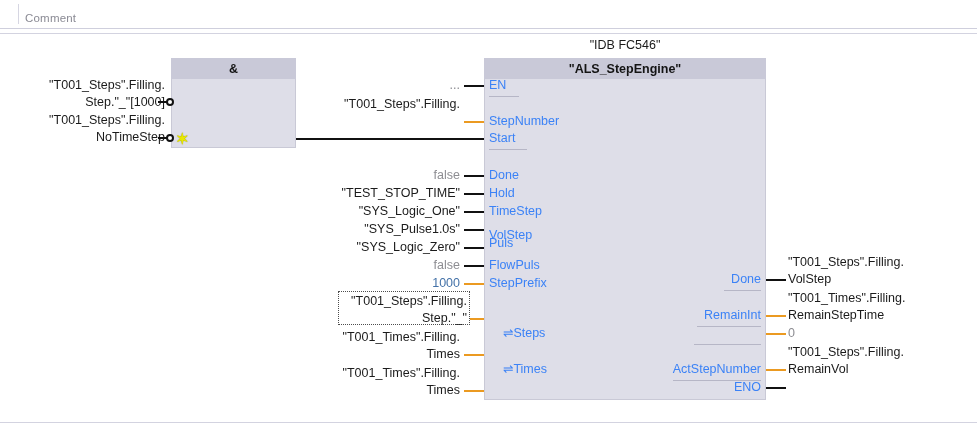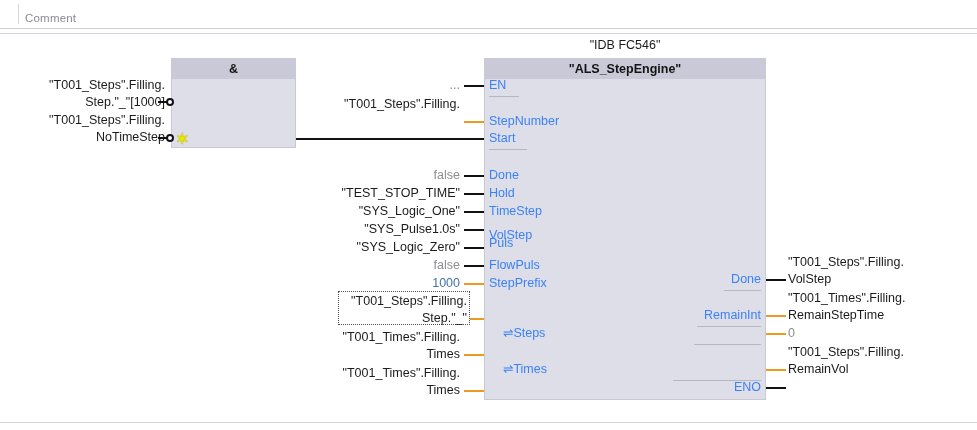--- a/index.html
+++ b/index.html
@@ -255,20 +255,21 @@
   <div class="pin out" style="left:601px; top:308px; width:160px;">RemainInt</div>
   <div class="pin-ul" style="left:697px; top:326px; width:64px;"></div>
   <div class="wire orange" style="left:766px; top:315px; width:20px;"></div>
   <div class="lbl left" style="left:788px; top:291px; width:185px;">"T001_Times".Filling.</div>
   <div class="lbl left" style="left:788px; top:308px; width:185px;">RemainStepTime</div>
 
   <div class="pin-ul" style="left:694px; top:344px; width:67px;"></div>
   <div class="wire orange" style="left:766px; top:333px; width:20px;"></div>
   <div class="lbl left gray" style="left:788px; top:326px; width:185px;">0</div>
 
+  <div class="pin out" style="left:601px; top:362px; width:160px;">ActStepNumber</div>
   <div class="pin-ul" style="left:673px; top:380px; width:88px;"></div>
   <div class="wire orange" style="left:766px; top:369px; width:20px;"></div>
   <div class="lbl left" style="left:788px; top:345px; width:185px;">"T001_Steps".Filling.</div>
   <div class="lbl left" style="left:788px; top:362px; width:185px;">RemainVol</div>
 
   <div class="pin out" style="left:601px; top:380px; width:160px;">ENO</div>
   <div class="wire" style="left:766px; top:387px; width:20px;"></div>
 
   <div class="bottom-rule"></div>
 

